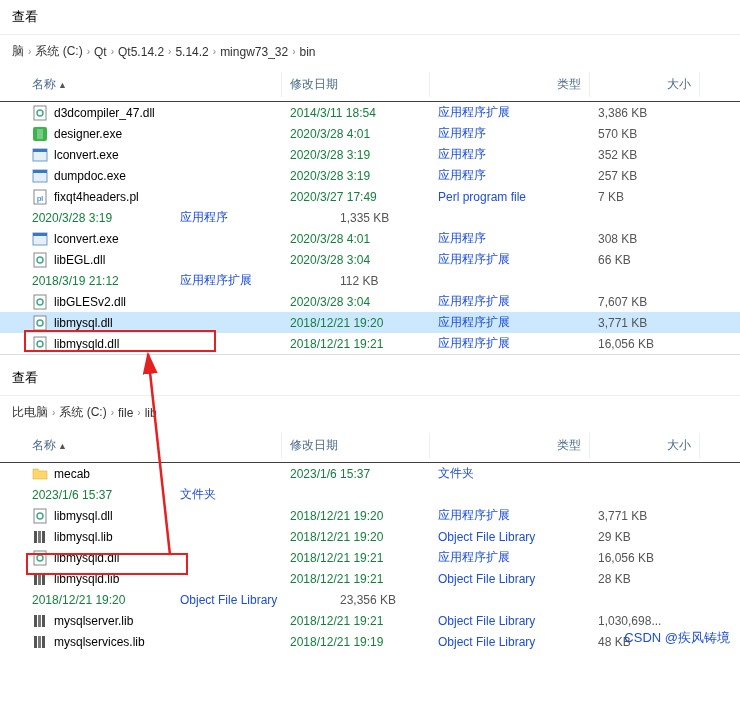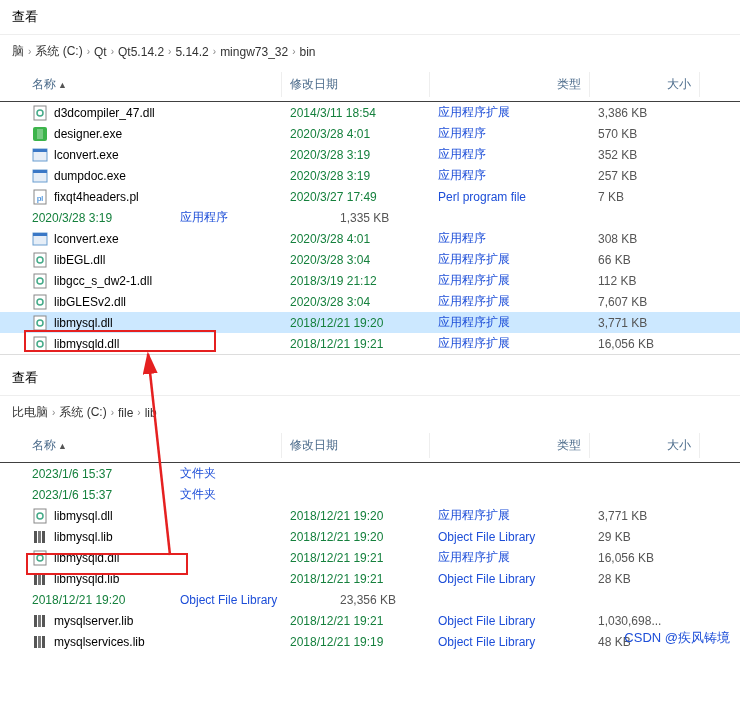--- a/index.html
+++ b/index.html
@@ -154,29 +154,20 @@
               <circle cx="8" cy="8" r="3" fill="none" stroke="#4a8" stroke-width="1.5"></circle>
             </svg>
           </span>
           <span>libEGL.dll</span>
         </div>
         <div class="cell c-date">2020/3/28 3:04</div>
         <div class="cell c-type">应用程序扩展</div>
         <div class="cell c-size">66 KB</div>
       </div>
       <div class="file-row">
-        <div class="cell c-name">
-          <span class="icon">
-            <svg width="16" height="16">
-              <rect x="2" y="1" width="12" height="14" fill="#fff" stroke="#888"></rect>
-              <circle cx="8" cy="8" r="3" fill="none" stroke="#4a8" stroke-width="1.5"></circle>
-            </svg>
-          </span>
-          <span>libgcc_s_dw2-1.dll</span>
-        </div>
         <div class="cell c-date">2018/3/19 21:12</div>
         <div class="cell c-type">应用程序扩展</div>
         <div class="cell c-size">112 KB</div>
       </div>
       <div class="file-row">
         <div class="cell c-name">
           <span class="icon">
             <svg width="16" height="16">
               <rect x="2" y="1" width="12" height="14" fill="#fff" stroke="#888"></rect>
               <circle cx="8" cy="8" r="3" fill="none" stroke="#4a8" stroke-width="1.5"></circle>
@@ -233,20 +224,28 @@
     <span class="crumb">lib</span>
   </div>
   <div class="header-row">
     <div class="col col-name"><span>名称</span><span class="sort-arrow">▲</span></div>
     <div class="col col-date">修改日期</div>
     <div class="col col-type">类型</div>
     <div class="col col-size">大小</div>
   </div>
   <div id="list2">
       <div class="file-row">
+        <div class="cell c-name">
+          <span class="icon">
+            <svg width="16" height="16">
+              <path d="M1 3h5l1 2h8v8H1z" fill="#ffd768" stroke="#caa43a" stroke-width="0.5"></path>
+            </svg>
+          </span>
+          <span>mecab</span>
+        </div>
         <div class="cell c-date">2023/1/6 15:37</div>
         <div class="cell c-type">文件夹</div>
         <div class="cell c-size"></div>
       </div>
       <div class="file-row">
         <div class="cell c-date">2023/1/6 15:37</div>
         <div class="cell c-type">文件夹</div>
         <div class="cell c-size"></div>
       </div>
       <div class="file-row">

